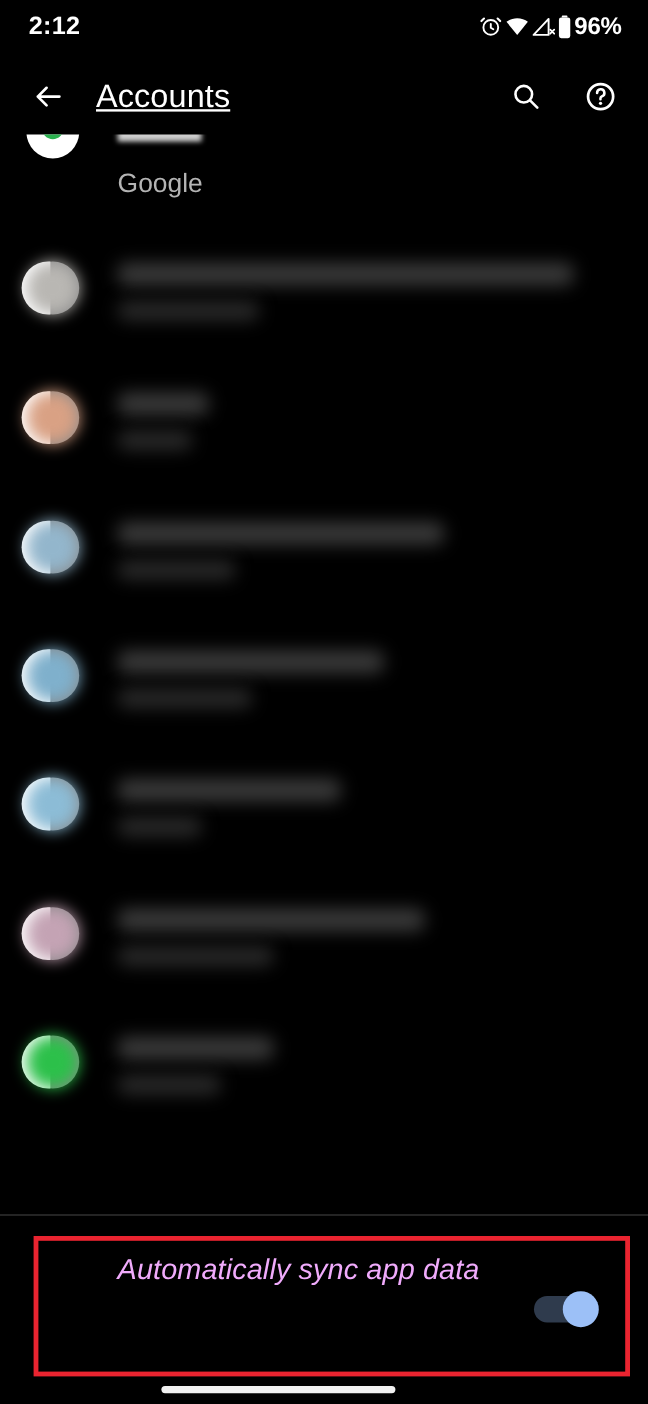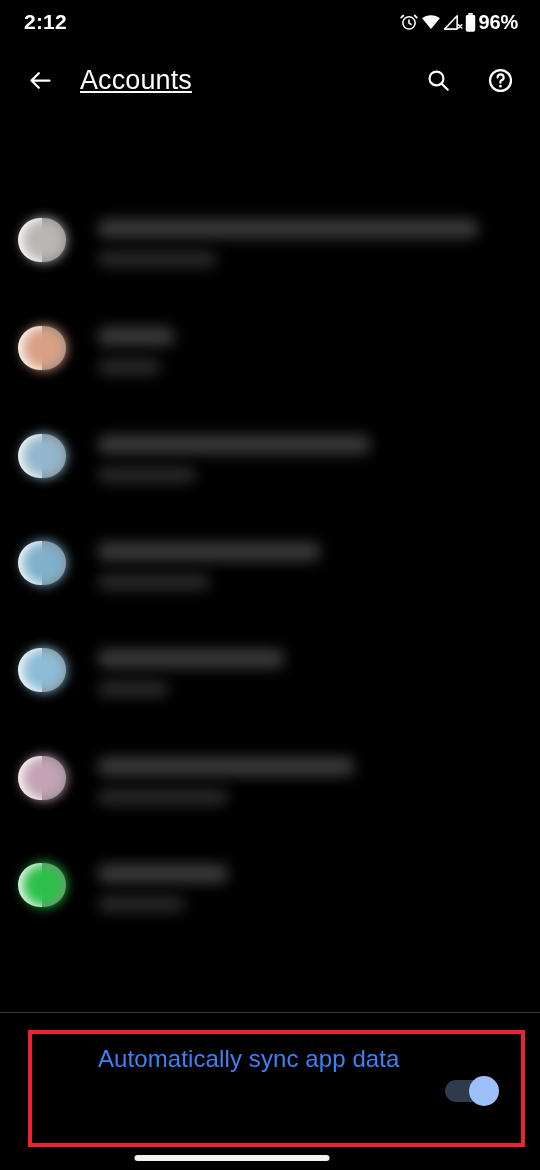--- a/index.html
+++ b/index.html
@@ -157,22 +157,22 @@
     position:absolute;
     left:28px; top:1030px;
     width:497px; height:117px;
     display:flex; align-items:center;
   }
   .sync-texts {
     position:absolute; left:70px; top:14px;
     width:330px;
   }
   .sync-title {
-    font-size:24px; color:#3b82f6; line-height:1.22;
-    letter-spacing:0.1px; white-space:nowrap;
+    font-size:24px; color:#f0abfc; line-height:1.22;
+    letter-spacing:0.1px; white-space:nowrap;font-style:italic;
   }
   .sync-sub {
     font-size:20px; color:#b0b0b0;
     line-height:1.30; margin-top:3px;
     white-space:pre-line;
   }
   .switch {
     position:absolute; right:26px; top:48px;
     width:54px; height:26px;
   }
@@ -250,20 +250,27 @@
           <circle cx="12" cy="12" r="9.3" stroke="#fff" stroke-width="2"></circle>
           <path d="M9.4 9.3a2.7 2.7 0 1 1 3.4 2.6c-.6.2-.9.8-.9 1.5v.5" stroke="#fff" stroke-width="1.9" stroke-linecap="round"></path>
           <circle cx="11.95" cy="17" r="1.2" fill="#fff"></circle>
         </svg>
       </div>
     </div>
   </div>
 
   <div class="list">
 
+    <div class="acct-row" style="top:0;height:96px;">
+      <div class="top-row-avatar">
+        <div class="dot"></div>
+      </div>
+      <div class="top-row-blur"></div>
+      <div class="top-row-label">Google</div>
+    </div>
 
     <div class="acct-row" style="top:103px;height:107px;">
       <div class="avatar" style="top:3px;">
         <div class="avatar-fill blurred" style="background:#b9b7b3;"></div>
       </div>
       <div class="acct-texts" style="top:4px;">
         <div class="blur-line" style="width:380px;height:19px;"></div>
         <div class="blur-line sub" style="width:118px;height:16px;margin-top:13px;"></div>
       </div>
     </div>

